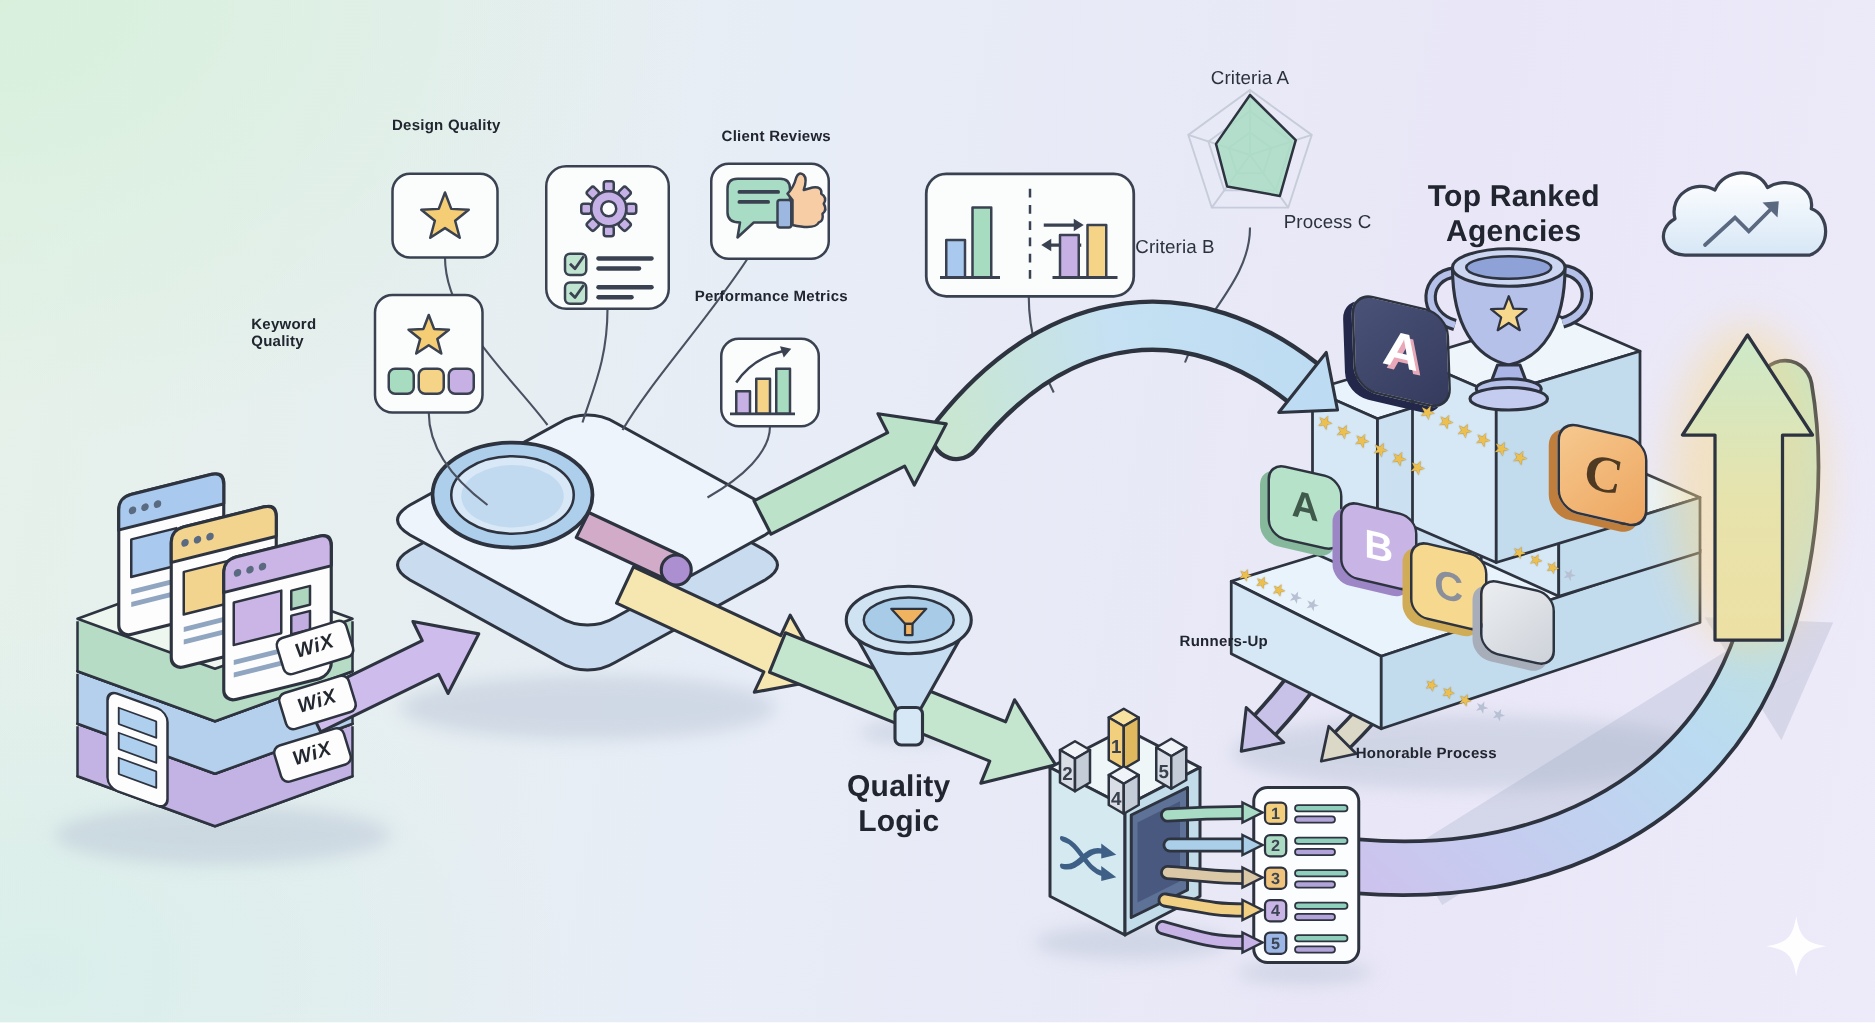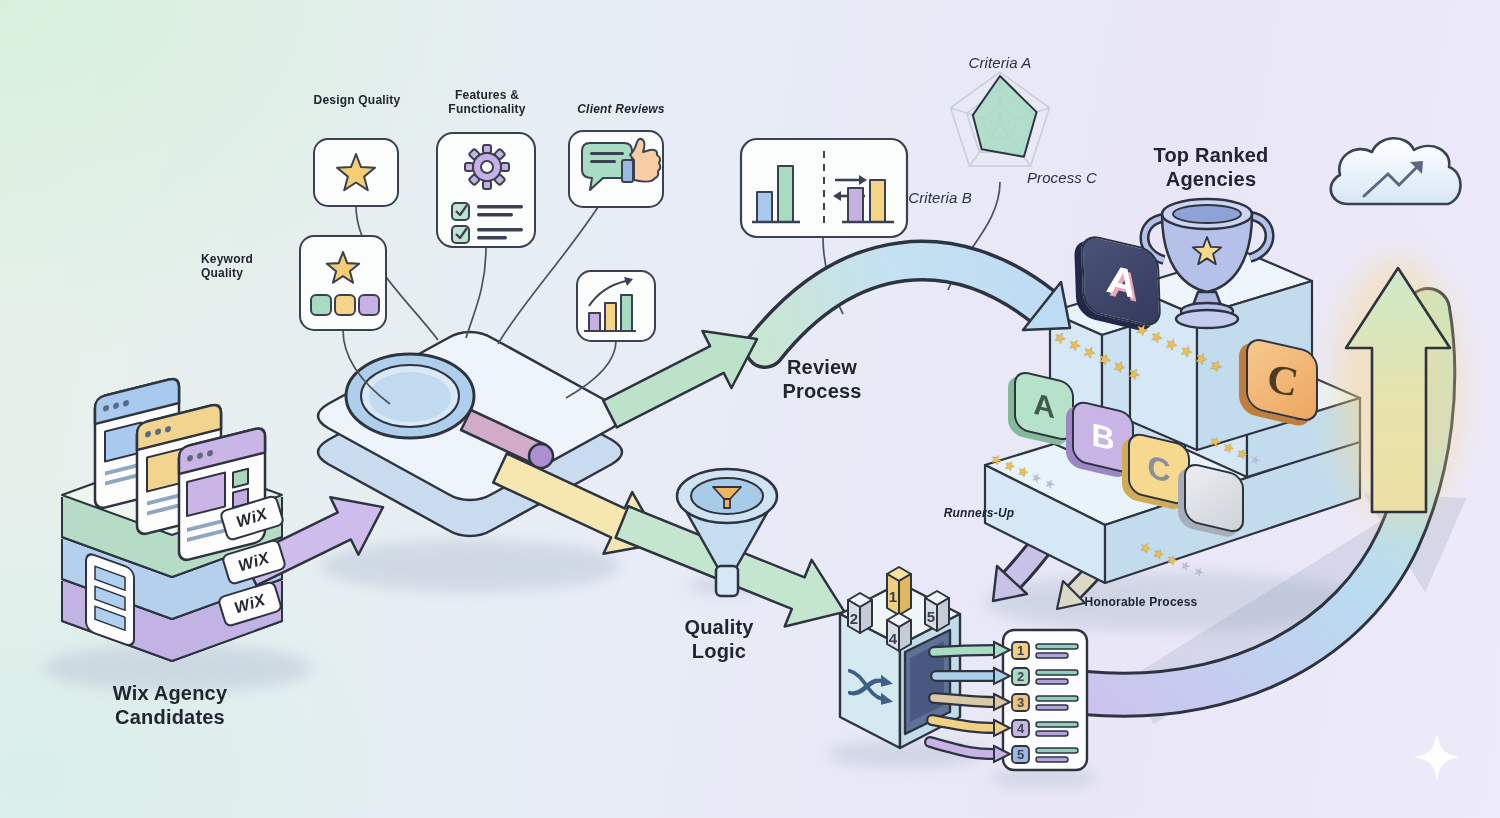--- a/index.html
+++ b/index.html
@@ -8,25 +8,25 @@
     font-family:"Liberation Sans",sans-serif;
     background:
       radial-gradient(900px 600px at 0% 0%, rgba(214,240,219,.9), rgba(214,240,219,0) 60%),
       radial-gradient(700px 500px at 2% 95%, rgba(214,238,234,.8), rgba(214,238,234,0) 60%),
       linear-gradient(100deg,#e6f1e9 0%,#e7edf6 40%,#e9e7f7 72%,#edeafa 100%);
   }
   .scene{position:absolute;inset:0;}
   svg text{font-family:"Liberation Sans",sans-serif;font-weight:700;}
   .lbl{position:absolute;font-weight:700;color:#20252f;text-align:center;line-height:1.18;
        transform:translateX(-50%);letter-spacing:.2px;}
-  .lbl.lg{font-size:20px;}
+  .lbl.lg{font-size:24px;}
   .lbl.md{font-size:12px;}
   .lbl.sm{font-size:15px;font-weight:500;color:#2b313d;letter-spacing:.1px;}
   .lbl.right{transform:none;text-align:left;}
-  .lbl.nowrap{white-space:nowrap;font-style:italic;}
+  .lbl.nowrap{white-space:nowrap;}
   .badge{
     position:absolute;width:56px;height:28px;background:#fdfdfd;border:2px solid #2e3340;
     border-radius:7px;display:flex;align-items:center;justify-content:center;
     font-style:italic;font-weight:800;font-size:16px;color:#23272f;transform:rotate(-17deg);
     letter-spacing:.5px;
   }
   .tile{
     position:absolute;border:2.5px solid #2e3340;display:flex;align-items:center;justify-content:center;
     font-weight:800;transform:skewY(13deg);
   }
@@ -440,26 +440,24 @@
   </g>
   <g>
     <polygon points="1398,268 1346,348 1372,348 1372,512 1426,512 1426,348 1450,348" fill="url(#gg)" stroke="#2e3340" stroke-width="2.6" stroke-linejoin="round"></polygon>
   </g>
 
   <g transform="translate(1437,757)">
     <path d="M0,-24 C3,-7 7,-3 24,0 C7,3 3,7 0,24 C-3,7 -7,3 -24,0 C-7,-3 -3,-7 0,-24 Z" fill="#ffffff" opacity="0.92"></path>
   </g>
 </svg>
 
-<div class="lbl lg" style="left:170px;top:682px;width:150px;">Wix Agency Candidates</div>
 <div class="lbl md right" style="left:201px;top:252px;width:95px;">Keyword Quality</div>
 <div class="lbl md" style="left:357px;top:93px;width:90px;">Design Quality</div>
-<div class="lbl md" style="left:487px;top:88px;width:125px;">Features &amp; Functionality</div>
 <div class="lbl md nowrap" style="left:621px;top:102px;">Client Reviews</div>
-<div class="lbl lg" style="left:822px;top:356px;width:110px;">Review Process</div>
+<div class="lbl md" style="left:617px;top:230px;width:125px;">Performance Metrics</div>
 <div class="lbl lg" style="left:719px;top:616px;width:100px;">Quality Logic</div>
 <div class="lbl sm nowrap" style="left:1000px;top:54px;">Criteria A</div>
 <div class="lbl sm nowrap" style="left:940px;top:169px;margin-top:20px;">Criteria B</div>
 <div class="lbl sm nowrap" style="left:1062px;top:169px;">Process C</div>
 <div class="lbl lg" style="left:1211px;top:144px;width:140px;">Top Ranked Agencies</div>
 <div class="lbl md nowrap" style="left:979px;top:506px;">Runners-Up</div>
 <div class="lbl md" style="left:1141px;top:595px;width:120px;">Honorable Process</div>
 
 <div class="badge" style="left:222px;top:502px;">WiX</div>
 <div class="badge" style="left:224px;top:546px;">WiX</div>

